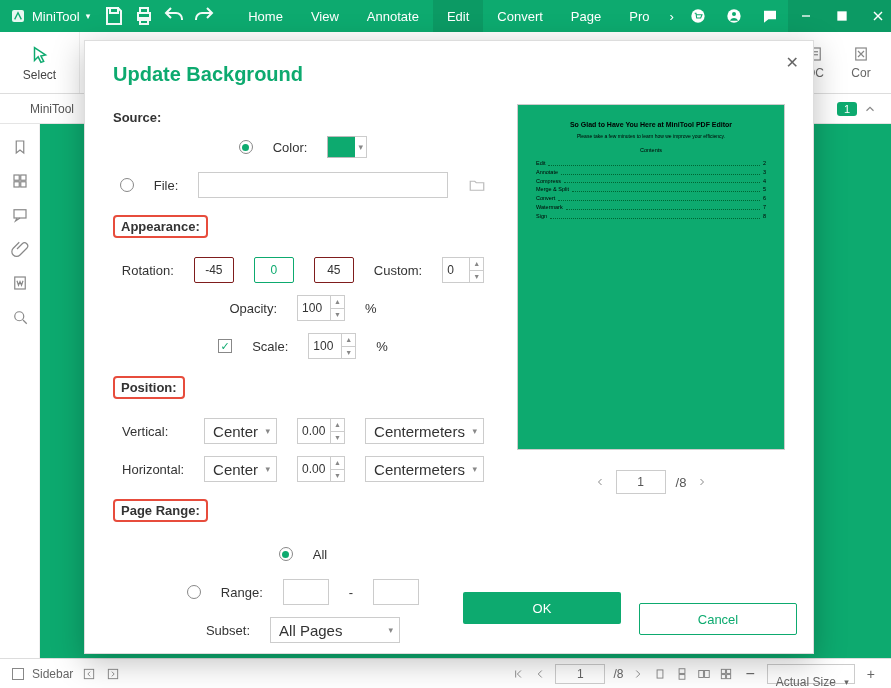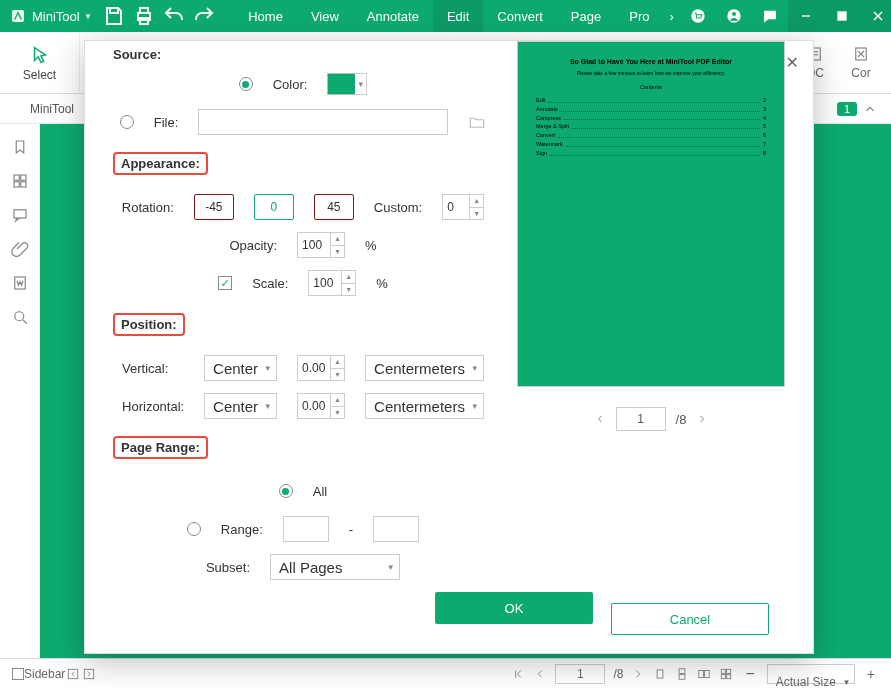--- a/index.html
+++ b/index.html
@@ -85,27 +85,27 @@
   .preview-page .pp-title { text-align:center; font-weight:bold; font-size:7px; margin-bottom:2px;}
   .preview-page .pp-sub { text-align:center; font-size:5px; margin-bottom:6px; }
   .preview-page .pp-sec { text-align:center; font-size:5.5px; margin:4px 0; }
   .preview-page .pp-line { display:flex; }
   .preview-page .pp-line .dots { flex:1; border-bottom:1px dotted #063; margin:0 3px 2px; }
 
   .pager { display:flex; align-items:center; gap:10px; margin-top:20px; font-size:13px; color:#555;}
   .pager .pg-input { border:1px solid #ccc; width:50px; height:24px; text-align:center; font-size:12px; display:inline-flex; align-items:center; justify-content:center;}
   .pager svg { width:12px; height:12px; stroke:#888; }
 
-  .modal-footer { position:absolute; bottom:18px; right:44px; display:flex; gap:18px; }
+  .modal-footer { position:absolute; bottom:18px; right:16px; display:flex; gap:18px; }
   .mf-btn { width:158px; height:32px; display:flex; align-items:center; justify-content:center; font-size:13px; cursor:pointer; border-radius:2px; }
   .mf-btn.ok { background:#0daa6f; color:#fff; border:none; }
   .mf-btn.cancel { background:#fff; color:#0daa6f; border:1px solid #0daa6f;margin-top:11px; }
 
   
-  .statusbar { height:30px; background:#fff; border-top:1px solid #ddd; display:flex; align-items:center; font-size:12px; color:#666; padding:0 12px; }
+  .statusbar { height:30px; background:#fff; border-top:1px solid #ddd; display:flex; align-items:center; font-size:12px; color:#666; padding:0 12px; gap:8px;}
   .statusbar .sb-right { margin-left:auto; display:flex; align-items:center; gap:8px; }
   .statusbar svg { width:14px; height:14px; stroke:#888; fill:none; }
   .statusbar .sb-input { border:1px solid #ccc; width:50px; height:20px; text-align:center; display:inline-flex; align-items:center; justify-content:center;}
   .statusbar .sb-select { border:1px solid #ccc; height:20px; padding:16px 18px 0 8px; position:relative; display:inline-flex; align-items:center;}
   .statusbar .sb-select::after { content:"▾"; position:absolute; right:5px; font-size:9px; }
   .statusbar .sq { width:16px; height:16px; display:inline-flex; align-items:center; justify-content:center; }
   .statusbar .check-sidebar { width:12px; height:12px; border:1px solid #888; display:inline-block; }
 </style>
 </head>
 <body>
@@ -255,20 +255,21 @@
     <svg viewBox="0 0 24 24" stroke-width="1.6">
         <circle cx="11" cy="11" r="6"></circle>
         <line x1="16" y1="16" x2="21" y2="21"></line>
       </svg>
   </div>
   <div class="canvas-area"></div>
 </div>
 
 <div class="modal">
   <div class="m-close">✕</div>
+  <div class="m-title">Update Background</div>
   <div class="m-body">
     <div class="m-form">
 
       <div class="sec-head">Source:</div>
       <div class="row">
         <span class="radio checked"></span>
         <span>Color:</span>
         <span class="combo">
             <span class="swatch"></span>
             <span class="dd">▾</span>

